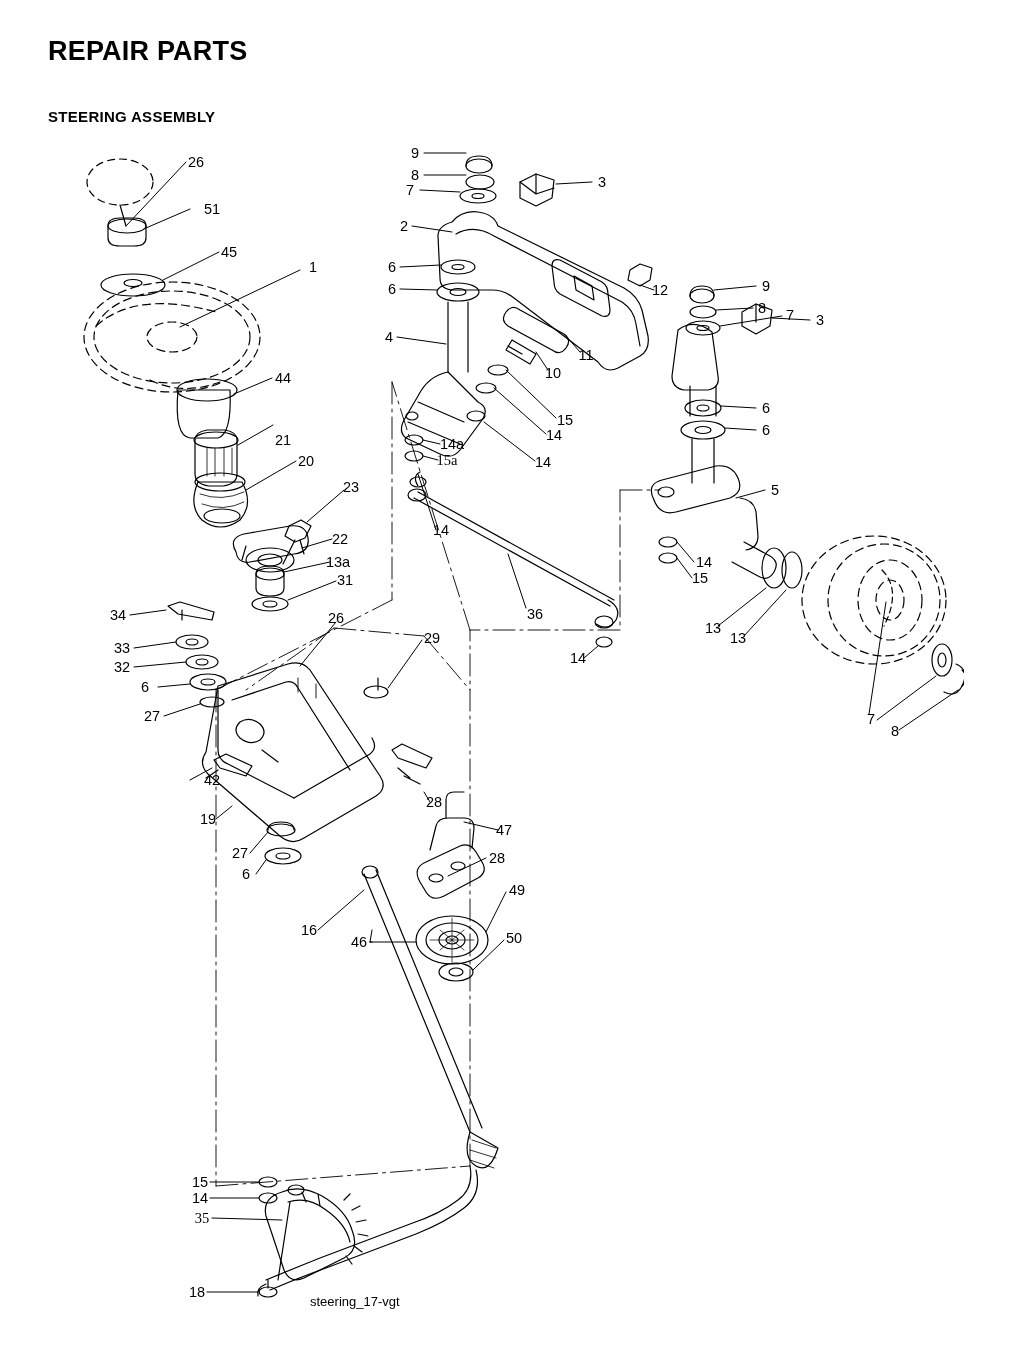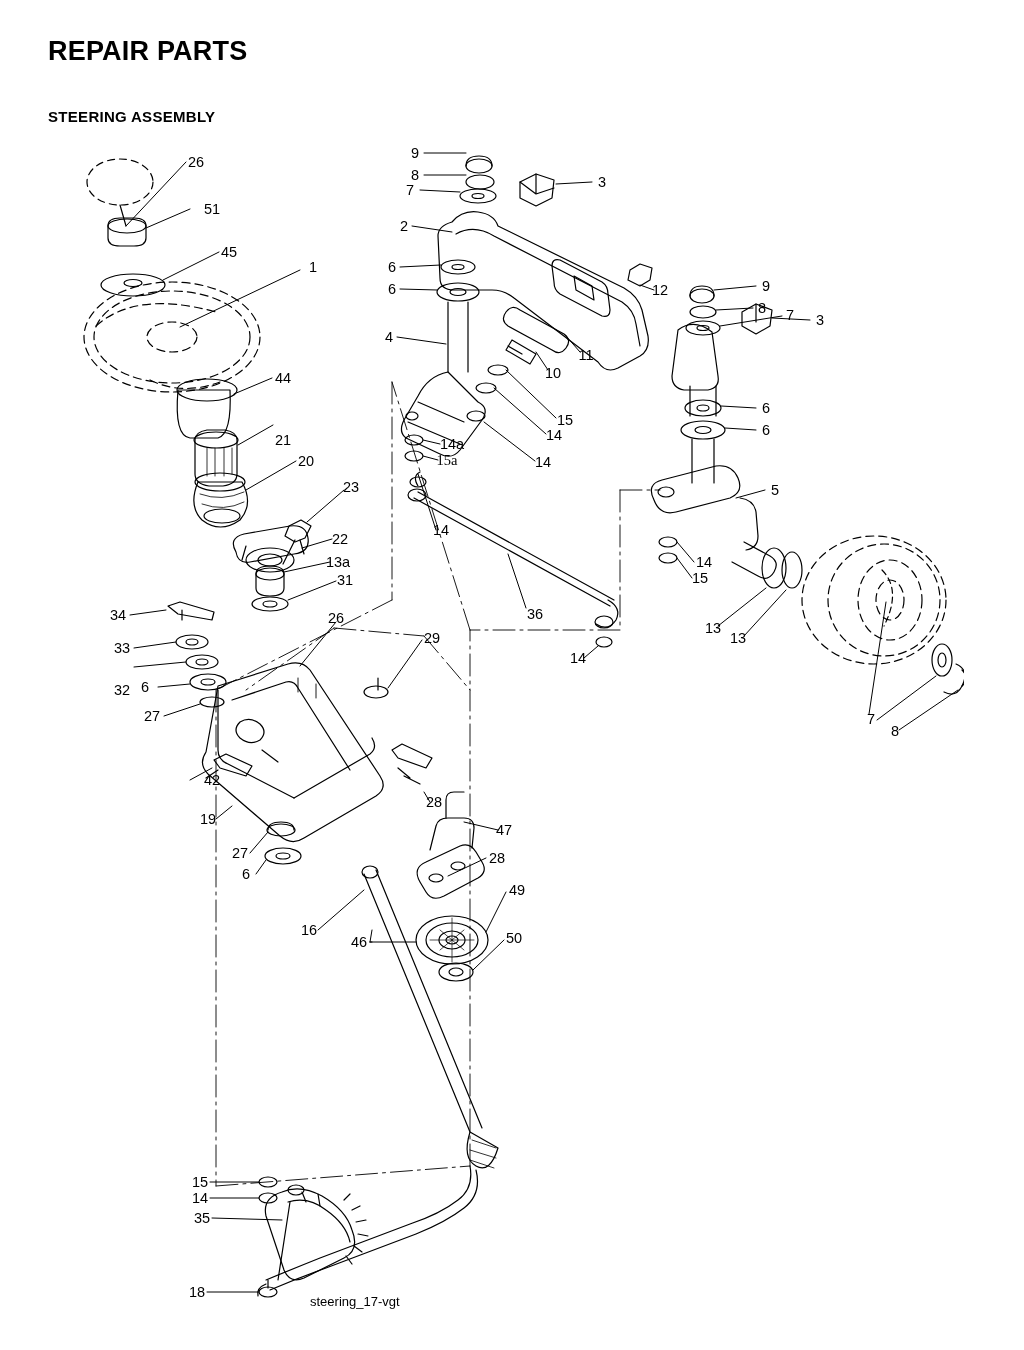--- a/index.html
+++ b/index.html
@@ -363,35 +363,35 @@
         <div class="callout" style="left: 535px; top: 484px;">36</div>
         <div class="callout" style="left: 578px; top: 528px;">14</div>
         <div class="callout" style="left: 704px; top: 432px;">14</div>
         <div class="callout" style="left: 700px; top: 448px;">15</div>
         <div class="callout" style="left: 713px; top: 498px;">13</div>
         <div class="callout" style="left: 738px; top: 508px;">13</div>
         <div class="callout" style="left: 871px; top: 589px;">7</div>
         <div class="callout" style="left: 895px; top: 601px;">8</div>
         <div class="callout" style="left: 118px; top: 485px;">34</div>
         <div class="callout" style="left: 122px; top: 518px;">33</div>
-        <div class="callout" style="left: 122px; top: 560px;">32</div>
+        <div class="callout" style="left: 122px; top: 537px;">32</div>
         <div class="callout" style="left: 145px; top: 557px;">6</div>
         <div class="callout" style="left: 152px; top: 586px;">27</div>
         <div class="callout" style="left: 336px; top: 488px;">26</div>
         <div class="callout" style="left: 432px; top: 508px;">29</div>
         <div class="callout" style="left: 180px; top: 650px; margin-left: 32px;">42</div>
         <div class="callout" style="left: 208px; top: 689px;">19</div>
         <div class="callout" style="left: 434px; top: 672px;">28</div>
         <div class="callout" style="left: 240px; top: 723px;">27</div>
         <div class="callout" style="left: 246px; top: 744px;">6</div>
         <div class="callout" style="left: 504px; top: 700px;">47</div>
         <div class="callout" style="left: 497px; top: 728px;">28</div>
         <div class="callout" style="left: 517px; top: 760px;">49</div>
         <div class="callout" style="left: 309px; top: 800px;">16</div>
         <div class="callout" style="left: 359px; top: 812px;">46</div>
         <div class="callout" style="left: 514px; top: 808px;">50</div>
         <div class="callout" style="left: 200px; top: 1052px;">15</div>
         <div class="callout" style="left: 200px; top: 1068px;">14</div>
-        <div class="callout" style="left: 202px; top: 1088px;">35</div>
+        <div class="callout" style="left: 202px; top: 1088px; font-family: Liberation Serif, serif;">35</div>
         <div class="callout" style="left: 197px; top: 1162px;">18</div>
       </div>
   </div>
 </div>
 
 </body></html>

